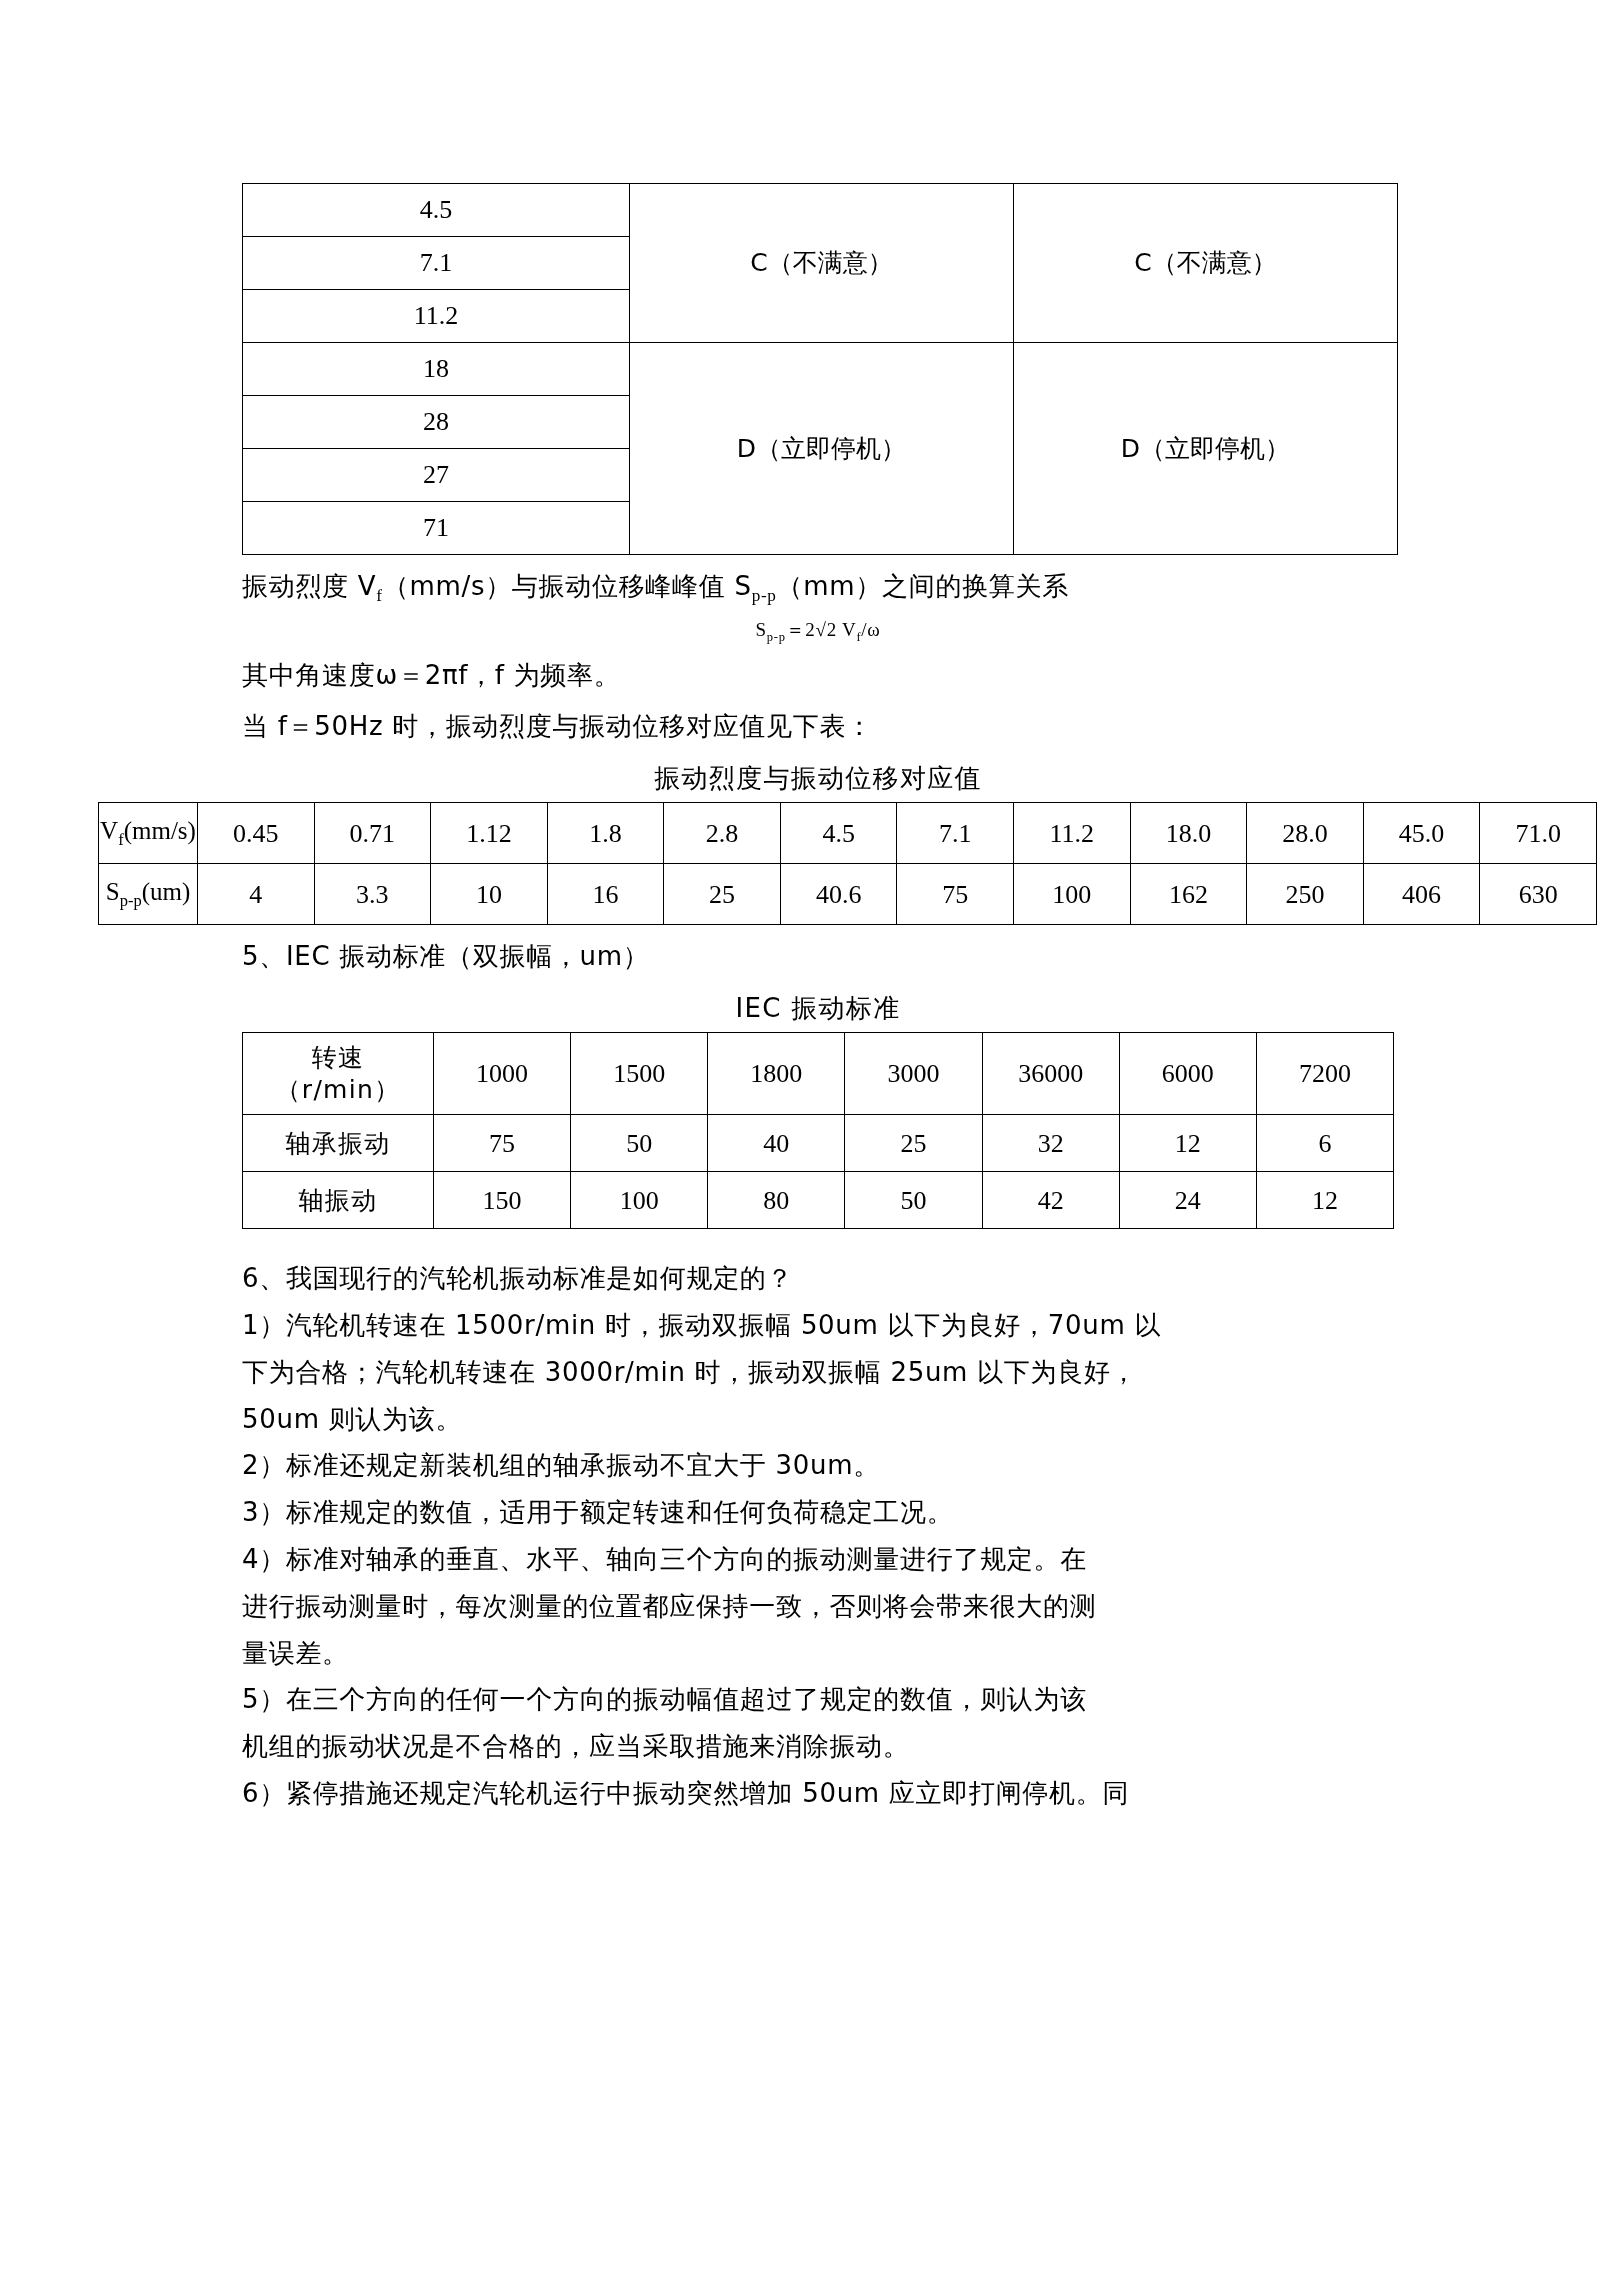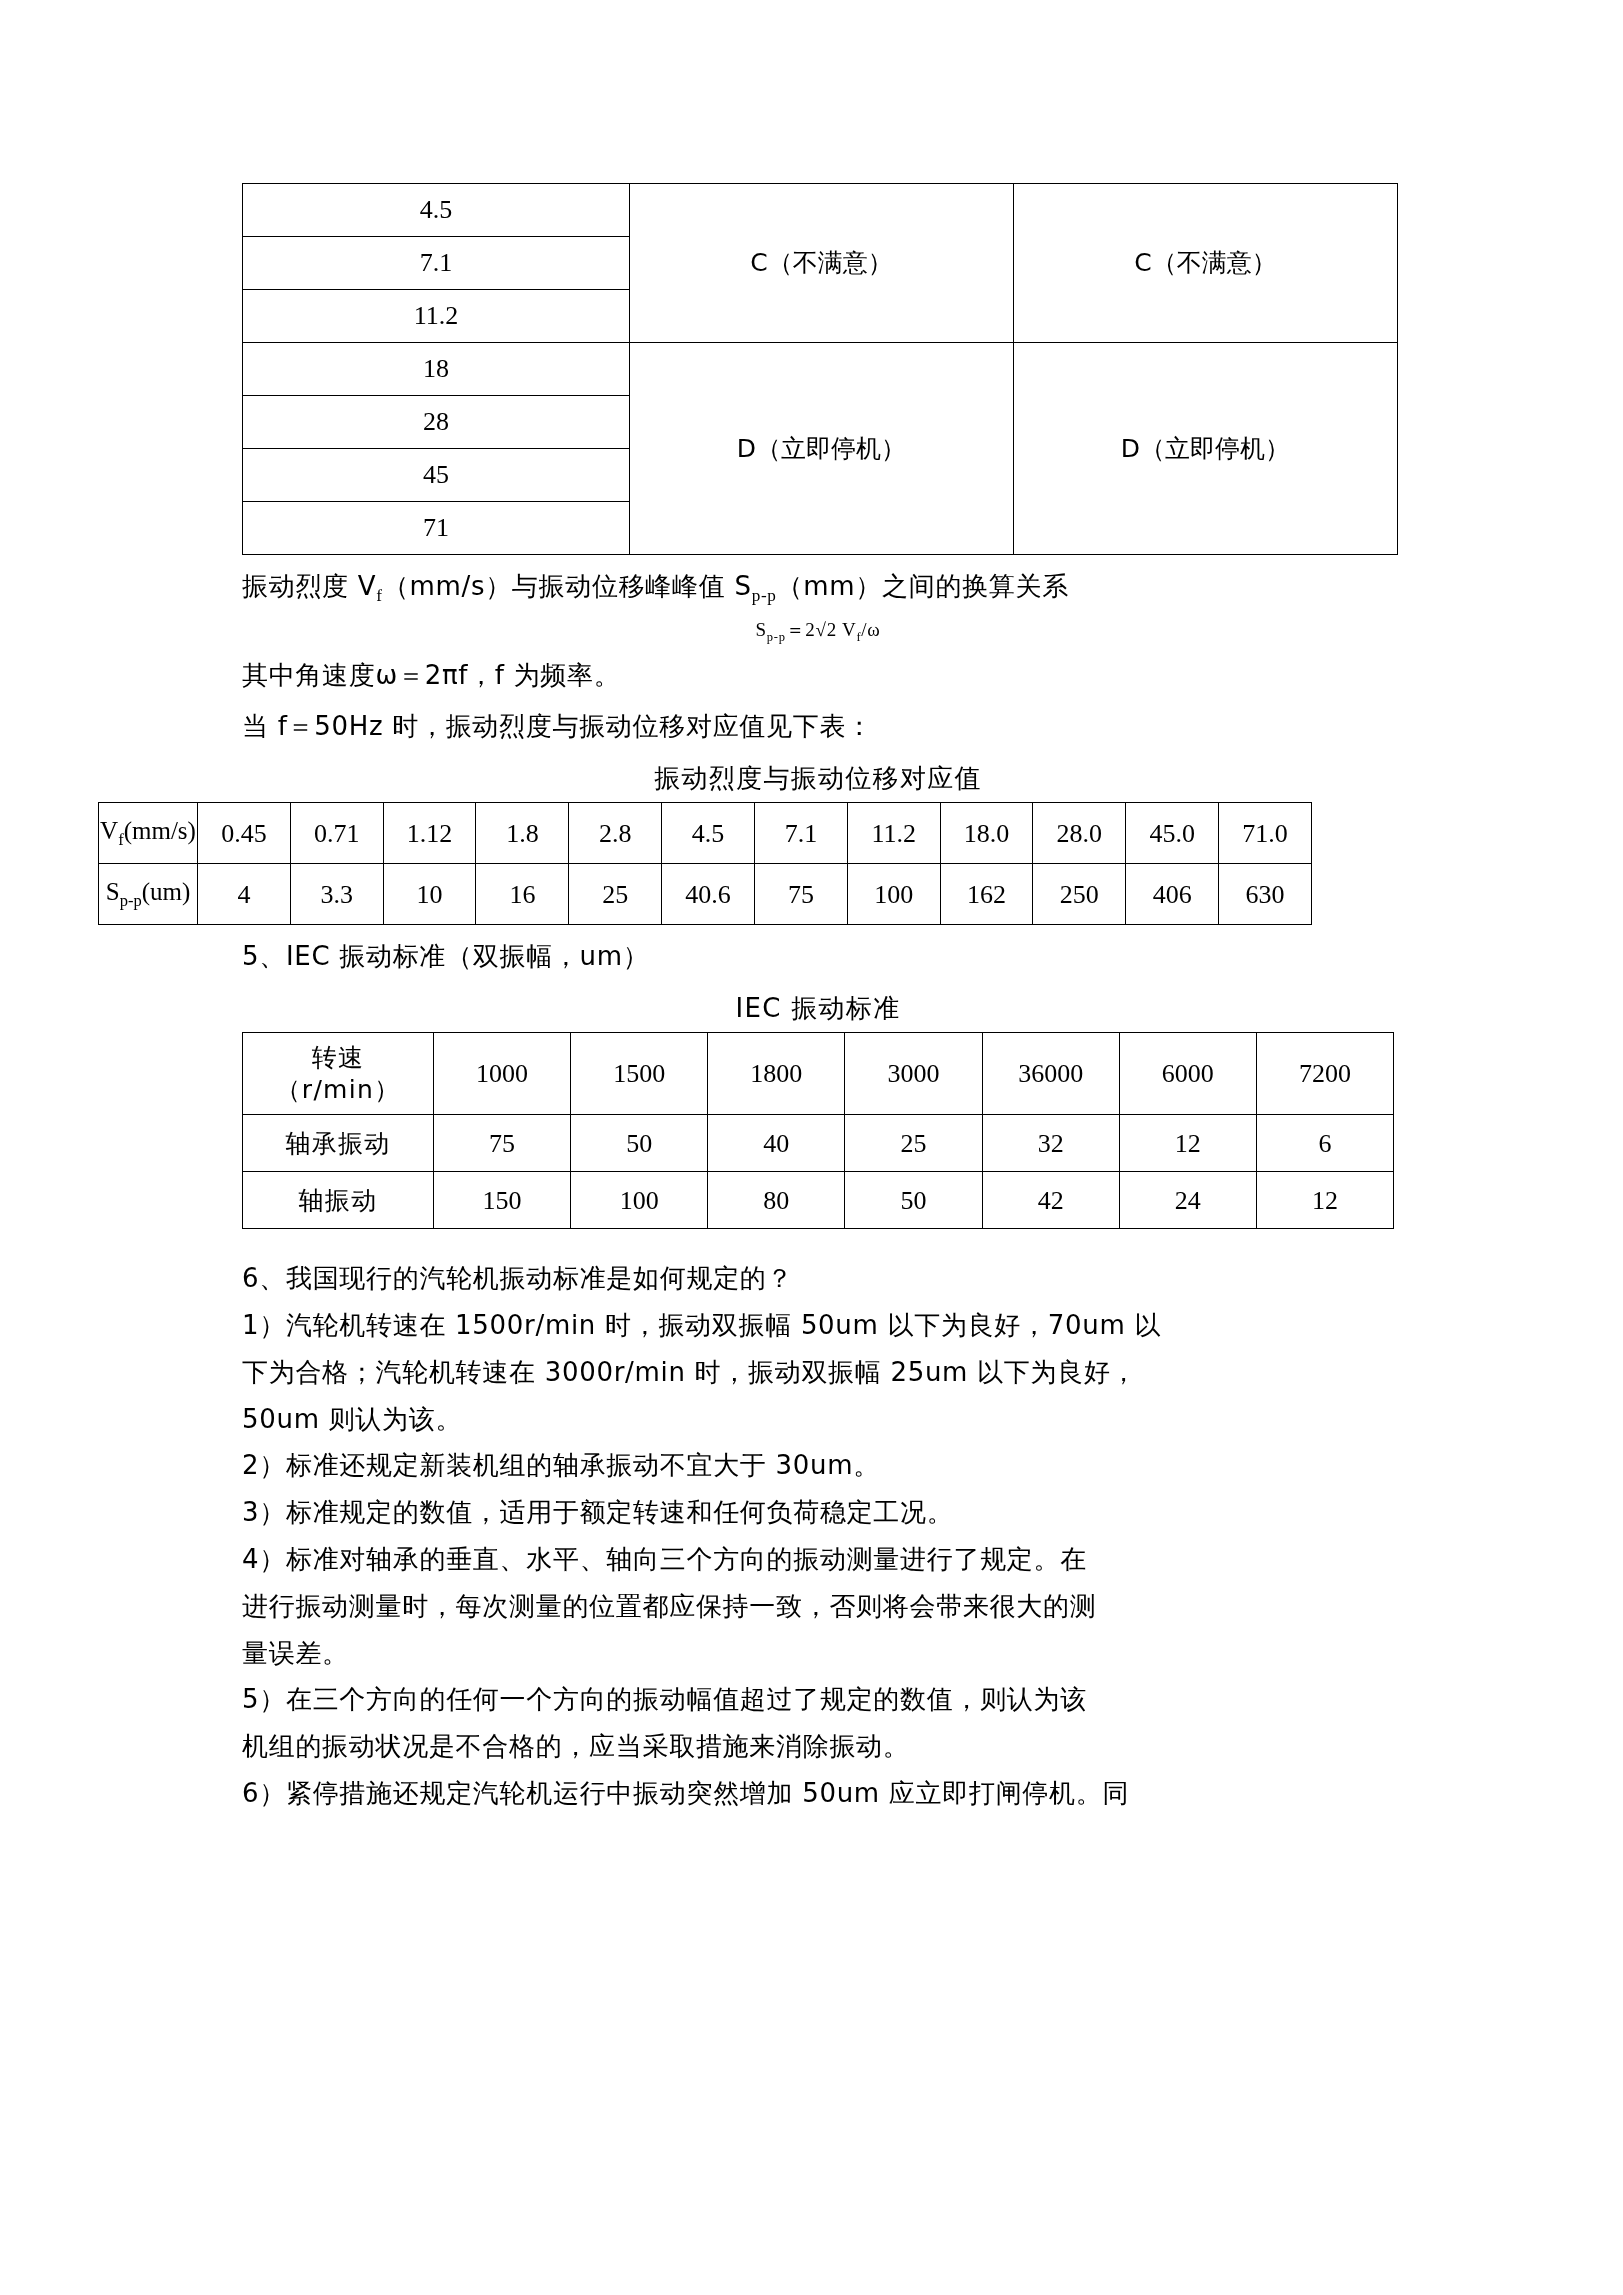--- a/index.html
+++ b/index.html
@@ -88,21 +88,21 @@
     margin: 14.4px 0 6.5px 0;
   }
 
   
   .t-conv-wrap {
     position: relative;
     left: -144px;
     width: 1309px;
   }
   .t-conv {
-    width: 1214px;
+    width: 1499px;
   }
   .t-conv td {
     height: 60px;
     font-size: 26px;
   }
   .t-conv .hdr {
     width: 98px;
     font-family: "Liberation Serif", serif;
     font-size: 25px;
     line-height: 1.15;
@@ -160,21 +160,21 @@
         </tr>
         <tr>
           <td class="col-v">18</td>
           <td class="col-b" rowspan="4"><span class="cjk">D（立即停机）</span></td>
           <td class="col-c" rowspan="4"><span class="cjk">D（立即停机）</span></td>
         </tr>
         <tr>
           <td class="col-v">28</td>
         </tr>
         <tr>
-          <td class="col-v">45</td>
+          <td class="col-v">27</td>
         </tr>
         <tr>
           <td class="col-v">71</td>
         </tr>
       </tbody>
     </table>
 
     <p class="para"><span>振动烈度 V</span><span class="sub serif-inline">f</span><span>（mm/s）与振动位移峰峰值 S</span><span class="sub serif-inline">p-p</span><span>（mm）之间的换算关系</span></p>
 
     <p class="formula"><span>S</span><span class="sub">p-p</span><span>＝2√2 V</span><span class="sub">f</span><span>/ω</span></p>

